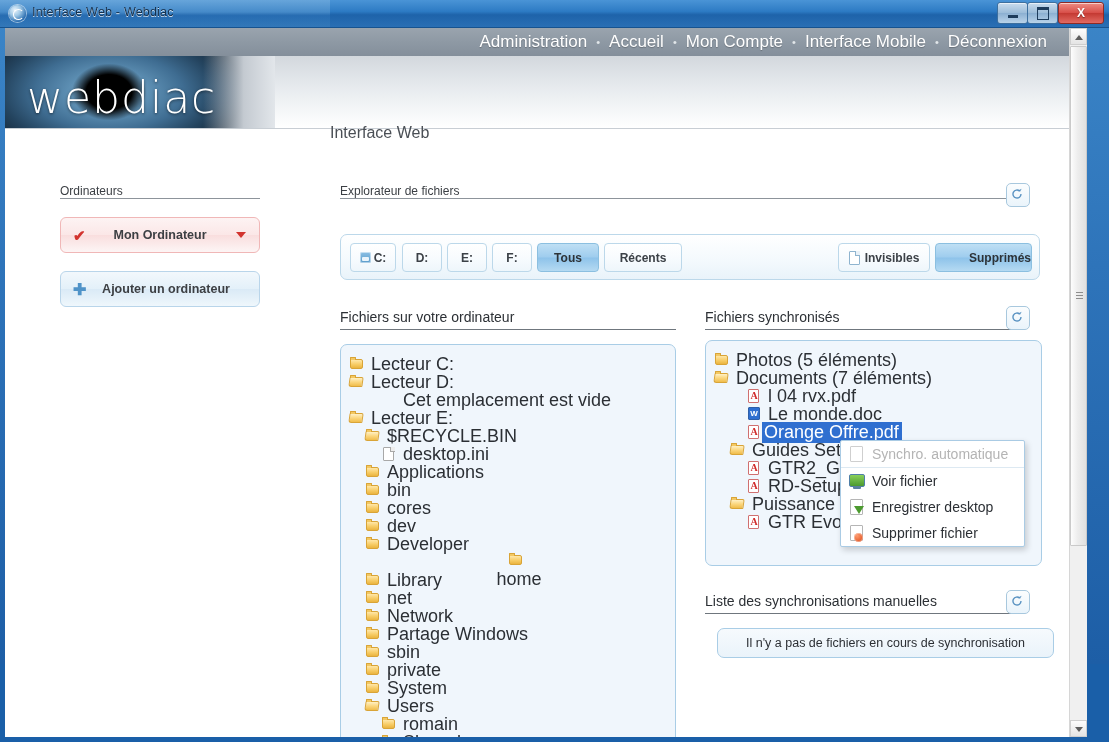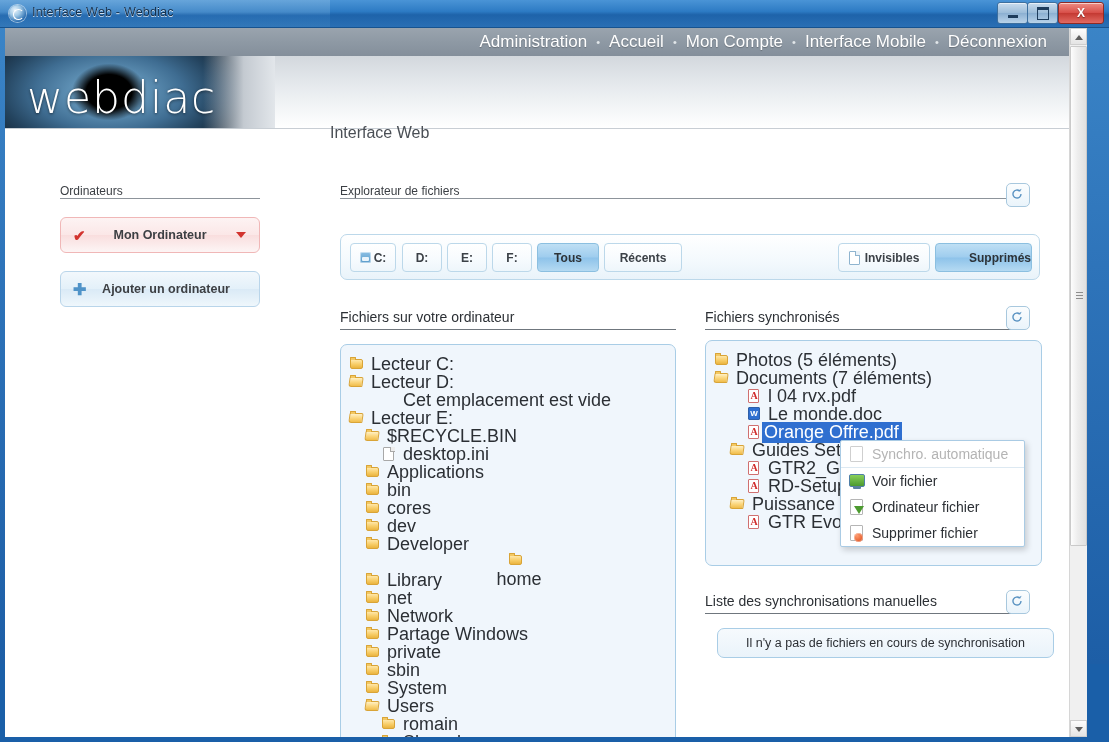--- a/index.html
+++ b/index.html
@@ -417,25 +417,25 @@
               <div class="trow" style="padding-left: 16px;">
                 <span class="ico folder"></span>
                 <span class="tlabel">Network</span>
               </div>
               <div class="trow" style="padding-left: 16px;">
                 <span class="ico folder"></span>
                 <span class="tlabel">Partage Windows</span>
               </div>
               <div class="trow" style="padding-left: 16px;">
                 <span class="ico folder"></span>
+                <span class="tlabel">sbin</span>
+              </div>
+              <div class="trow" style="padding-left: 16px;">
+                <span class="ico folder"></span>
                 <span class="tlabel">private</span>
-              </div>
-              <div class="trow" style="padding-left: 16px;">
-                <span class="ico folder"></span>
-                <span class="tlabel">sbin</span>
               </div>
               <div class="trow" style="padding-left: 16px;">
                 <span class="ico folder"></span>
                 <span class="tlabel">System</span>
               </div>
               <div class="trow" style="padding-left: 16px;">
                 <span class="ico folderopen"></span>
                 <span class="tlabel">Users</span>
               </div>
               <div class="trow" style="padding-left: 32px;">
@@ -520,21 +520,21 @@
             <div class="ctxitem disabled">
               <span class="cicon blank"></span>
               <span>Synchro. automatique</span>
             </div>
             <div class="ctxitem">
               <span class="cicon monitor"></span>
               <span>Voir fichier</span>
             </div>
             <div class="ctxitem">
               <span class="cicon save"></span>
-              <span>Ordinateur fichier</span>
+              <span>Enregistrer desktop</span>
             </div>
             <div class="ctxitem">
               <span class="cicon del"></span>
               <span>Supprimer fichier</span>
             </div>
           </div>
 
       </div>
     </div>
 

